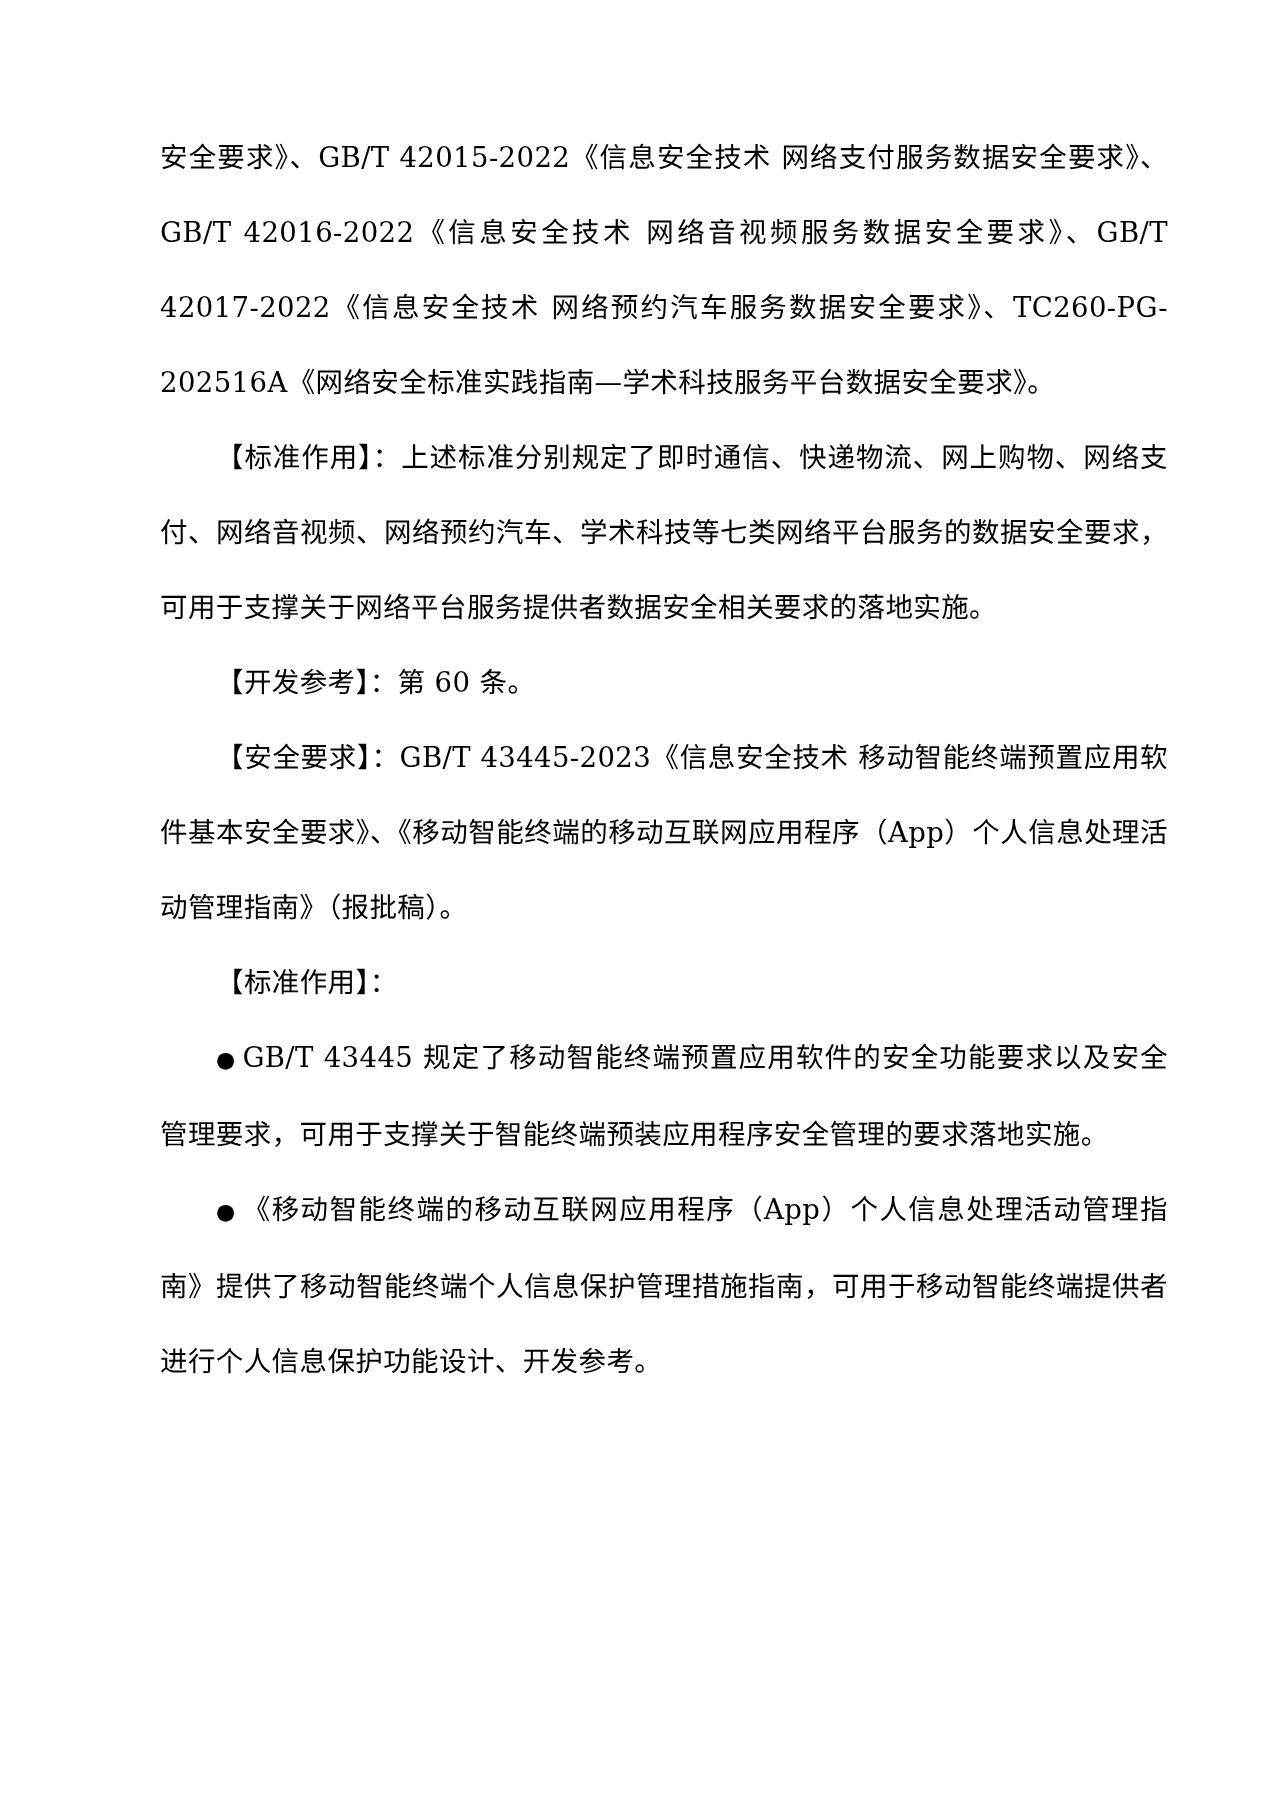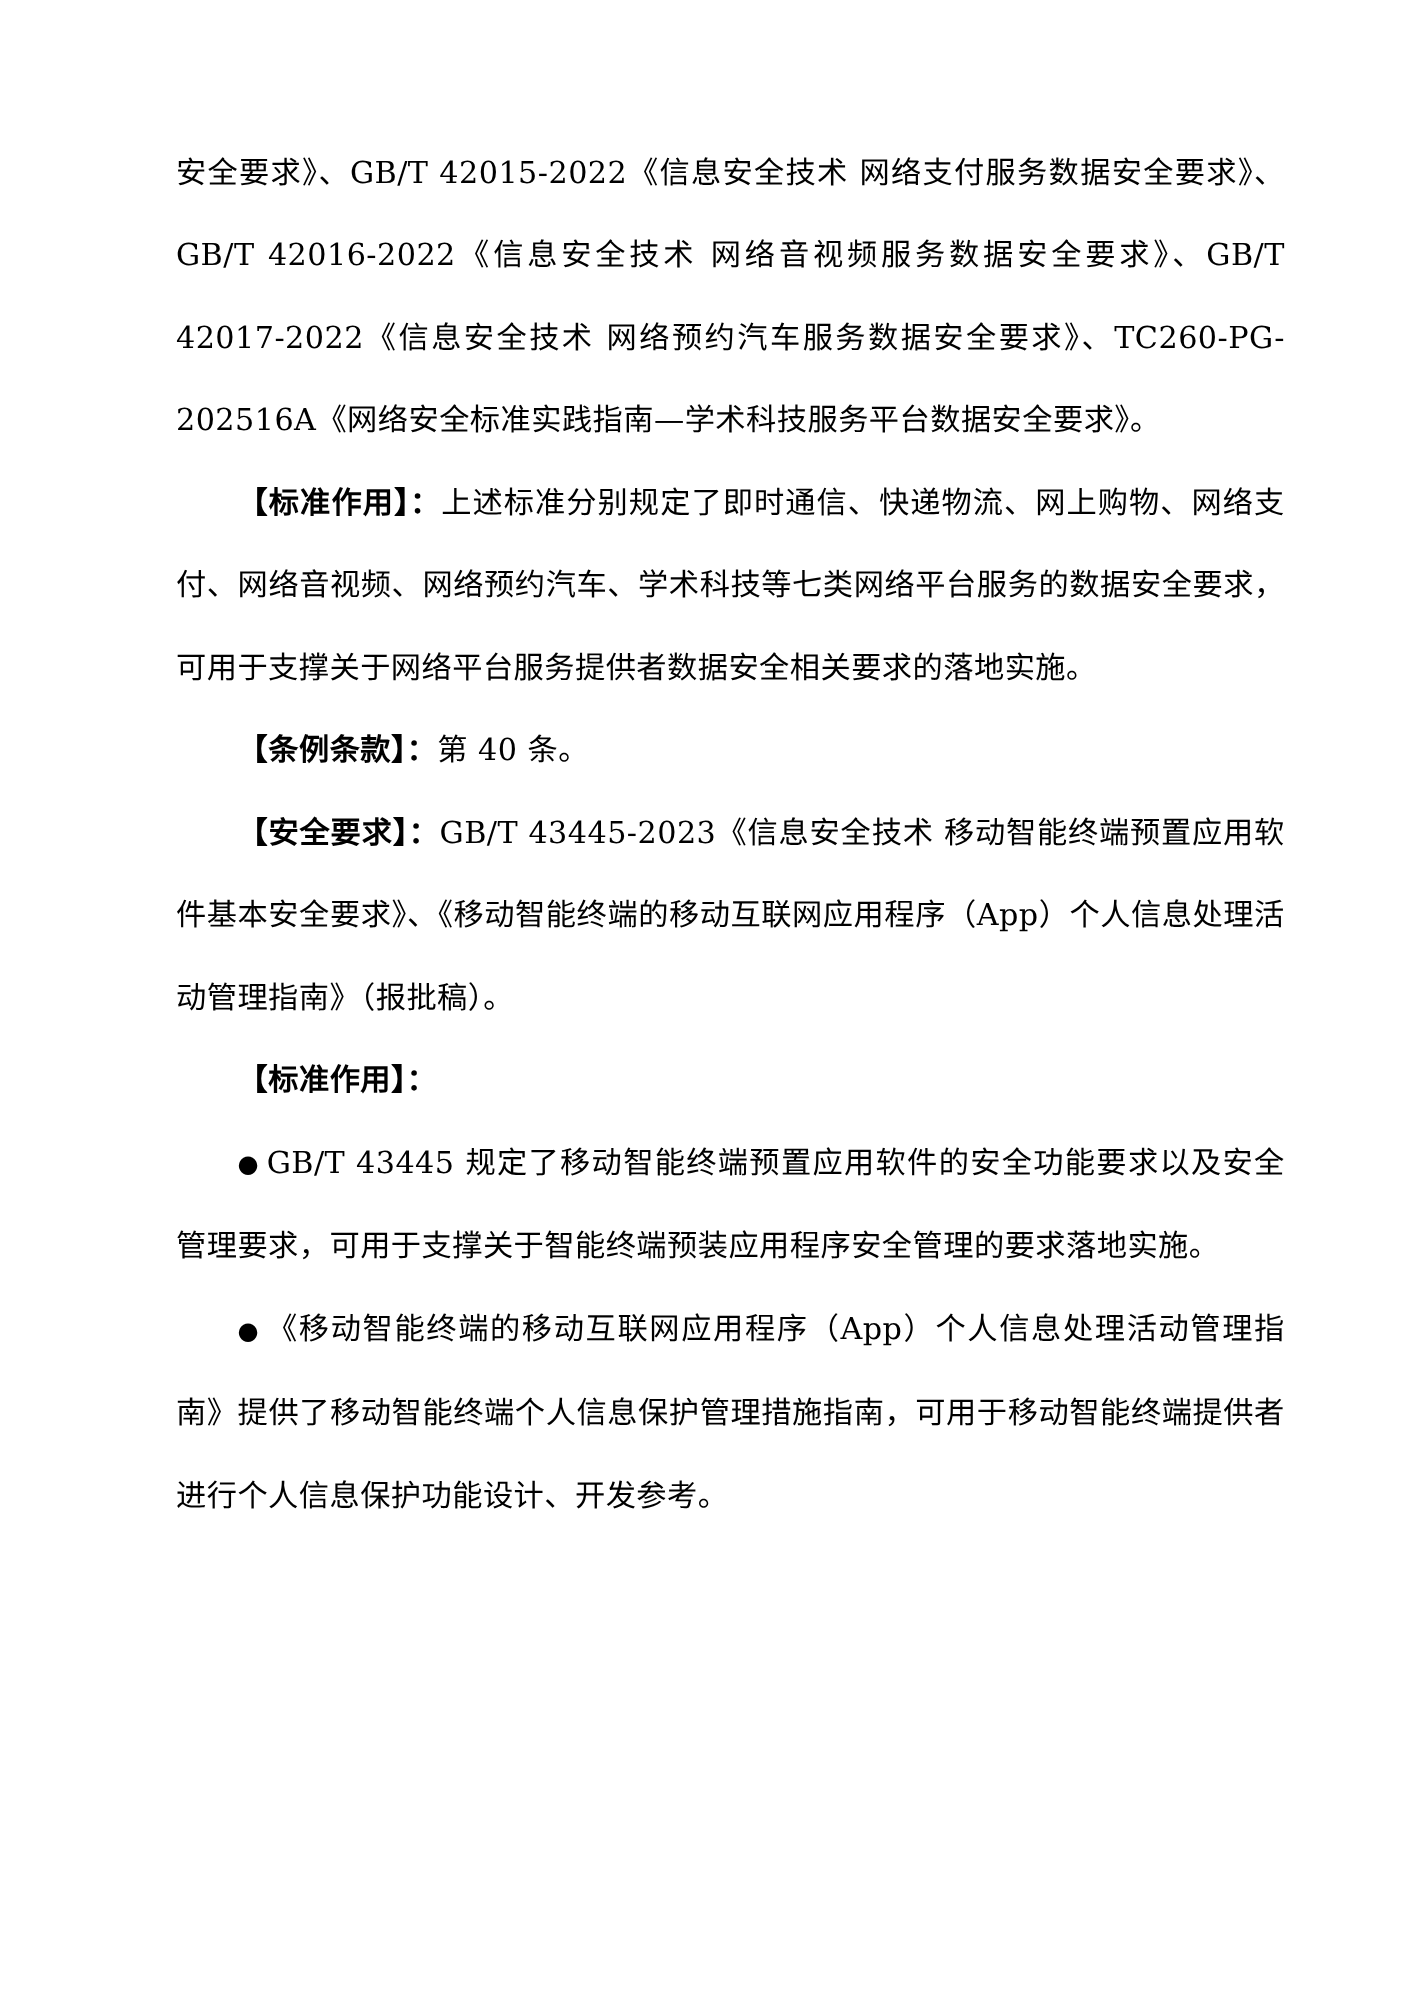--- a/index.html
+++ b/index.html
@@ -33,21 +33,21 @@
   }
   .indent2 {
     text-indent: 56px;
   }
   .heading {
     text-indent: 56px;
     font-weight: bold;
     letter-spacing: 1px;
   }
   .bold-label {
-    font-weight: bold;
+    font-weight: normal;
   }
   .bullet-para {
     text-indent: 56px;
   }
   .bullet {
     font-size: 22px;
     vertical-align: middle;
     padding-right: 6px;
   }
 </style>
@@ -58,21 +58,21 @@
   <div class="doc-body">
 
     <p class="para">安全要求》、GB/T 42015-2022《信息安全技术 网络支付服务数据安全要求》、GB/T 42016-2022《信息安全技术 网络音视频服务数据安全要求》、GB/T 42017-2022《信息安全技术 网络预约汽车服务数据安全要求》、TC260-PG-202516A《网络安全标准实践指南—学术科技服务平台数据安全要求》。</p>
 
     <p class="indent2">
       <span class="bold-label">【标准作用】：</span><span>上述标准分别规定了即时通信、快递物流、网上购物、网络支付、网络音视频、网络预约汽车、学术科技等七类网络平台服务的数据安全要求，可用于支撑关于网络平台服务提供者数据安全相关要求的落地实施。</span>
     </p>
 
 
     <p class="indent2">
-      <span class="bold-label">【条例条款】：</span><span>第 40 条。</span>
+      <span class="bold-label">【开发参考】：</span><span>第 60 条。</span>
     </p>
 
     <p class="indent2">
       <span class="bold-label">【安全要求】：</span><span>GB/T 43445-2023《信息安全技术 移动智能终端预置应用软件基本安全要求》、《移动智能终端的移动互联网应用程序（App）个人信息处理活动管理指南》（报批稿）。</span>
     </p>
 
     <p class="indent2">
       <span class="bold-label">【标准作用】：</span><span></span>
     </p>
 

